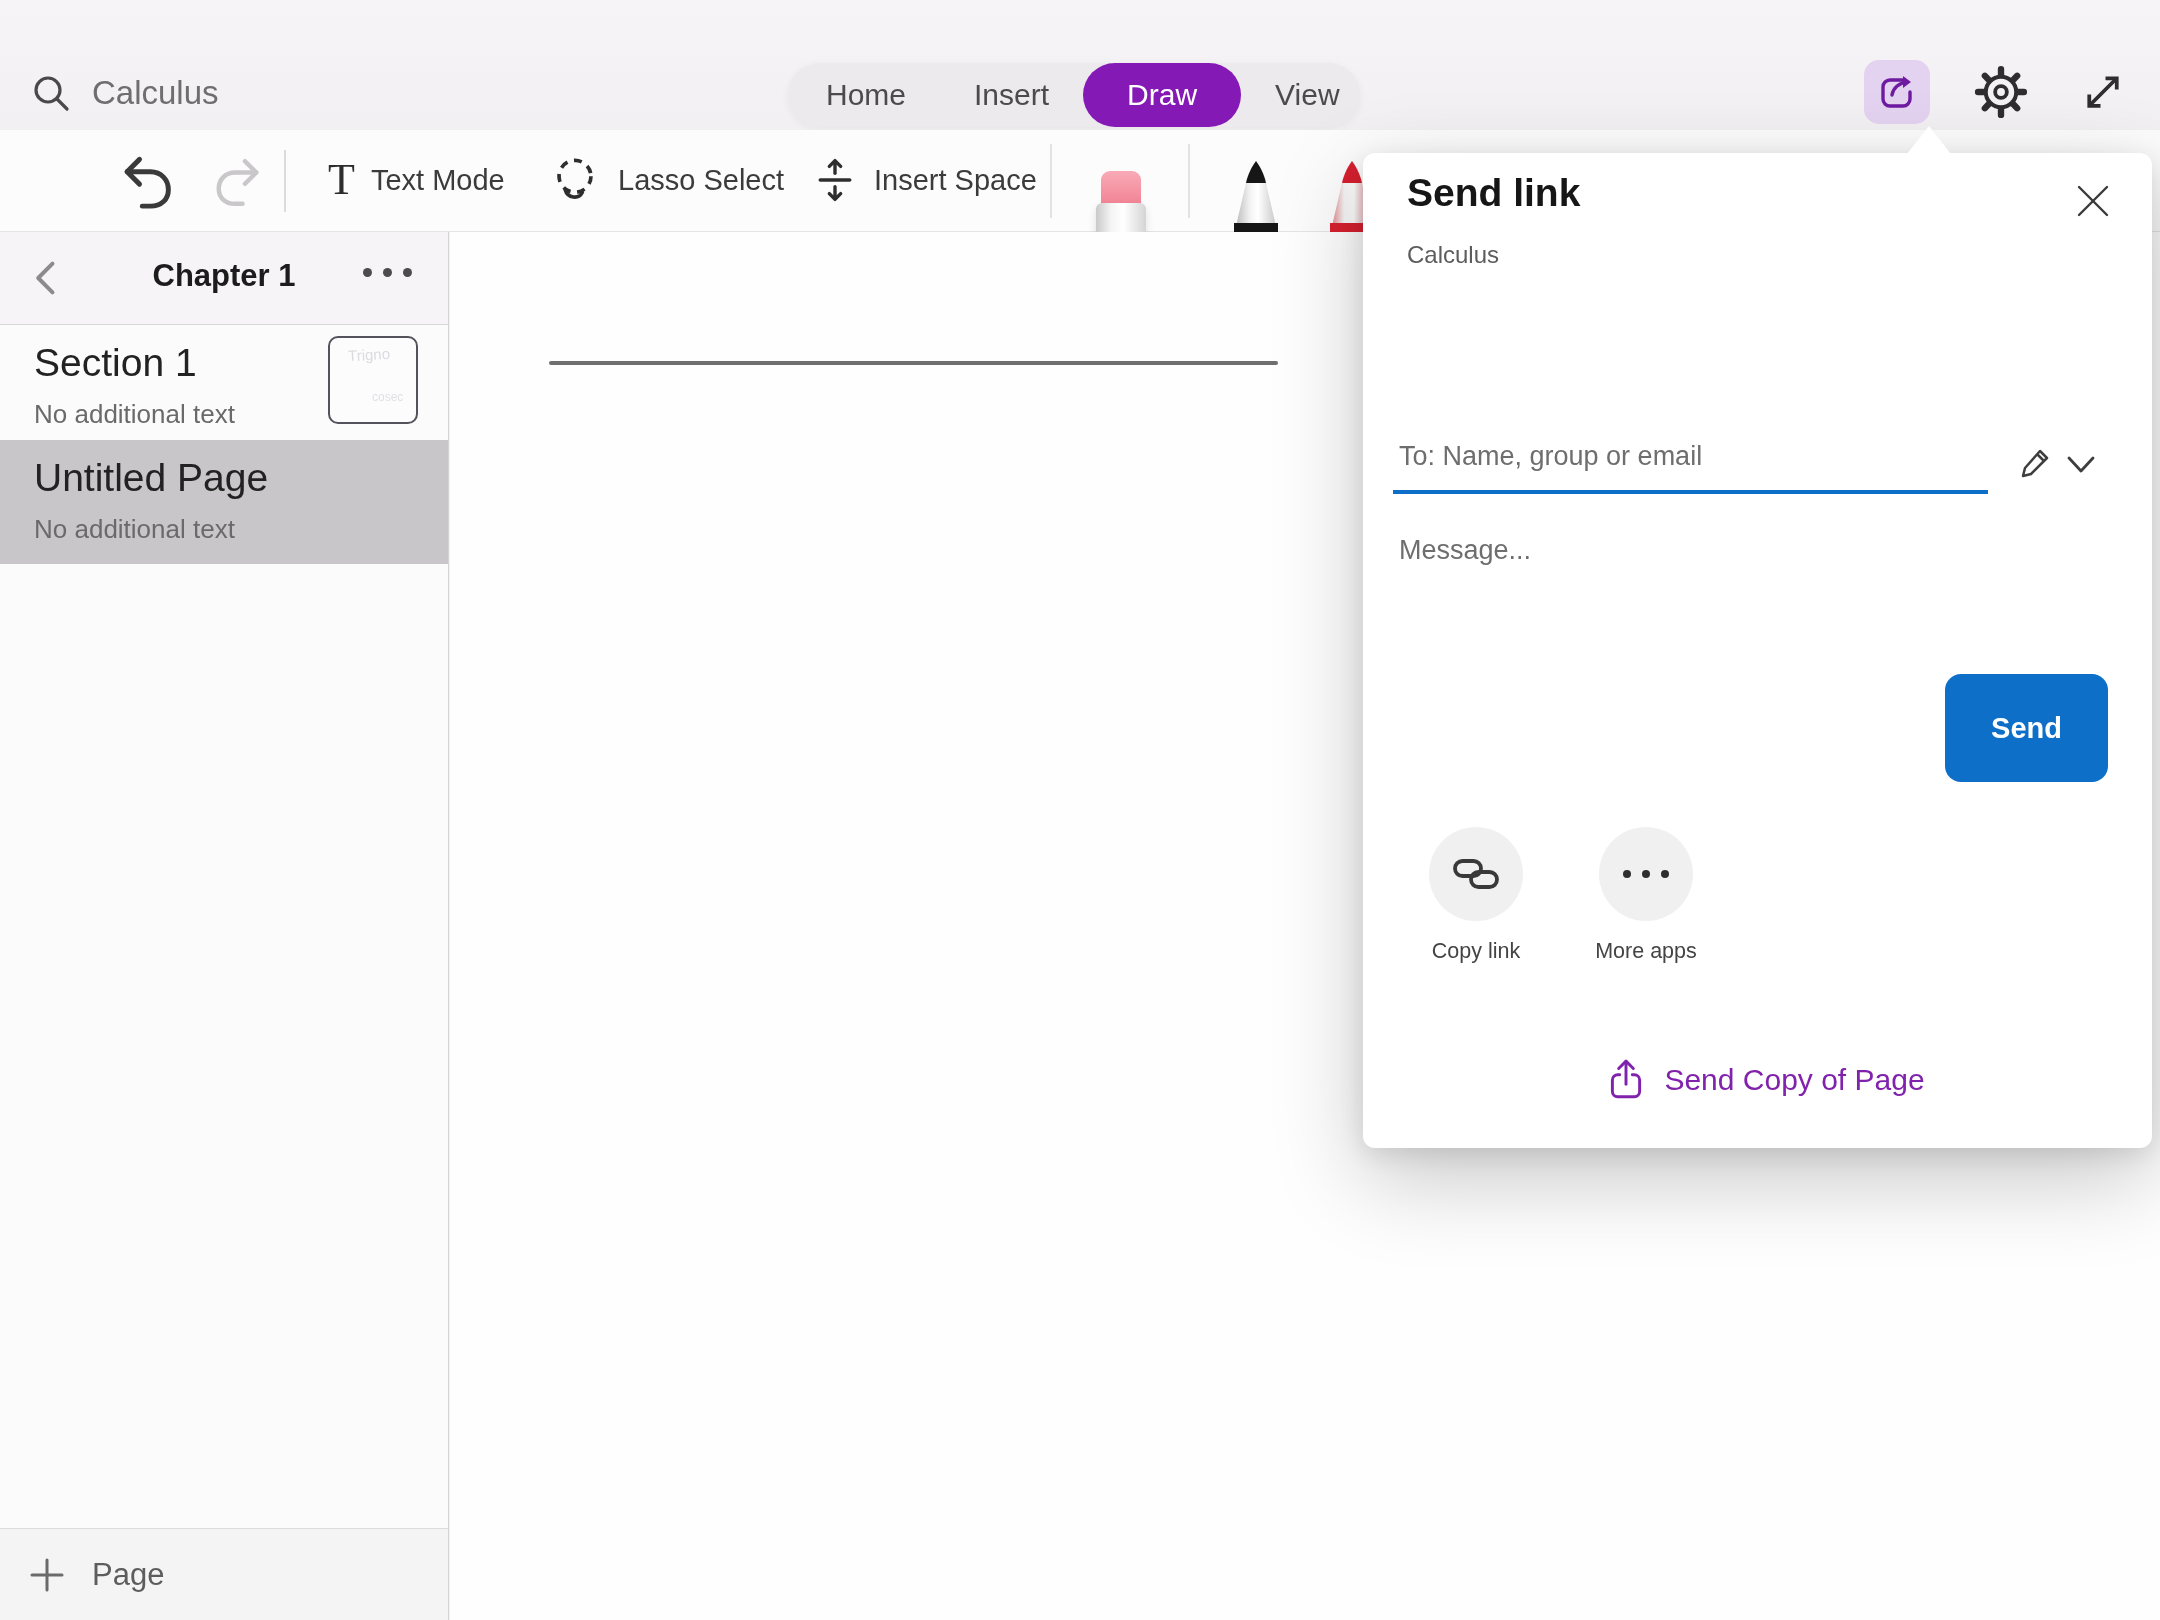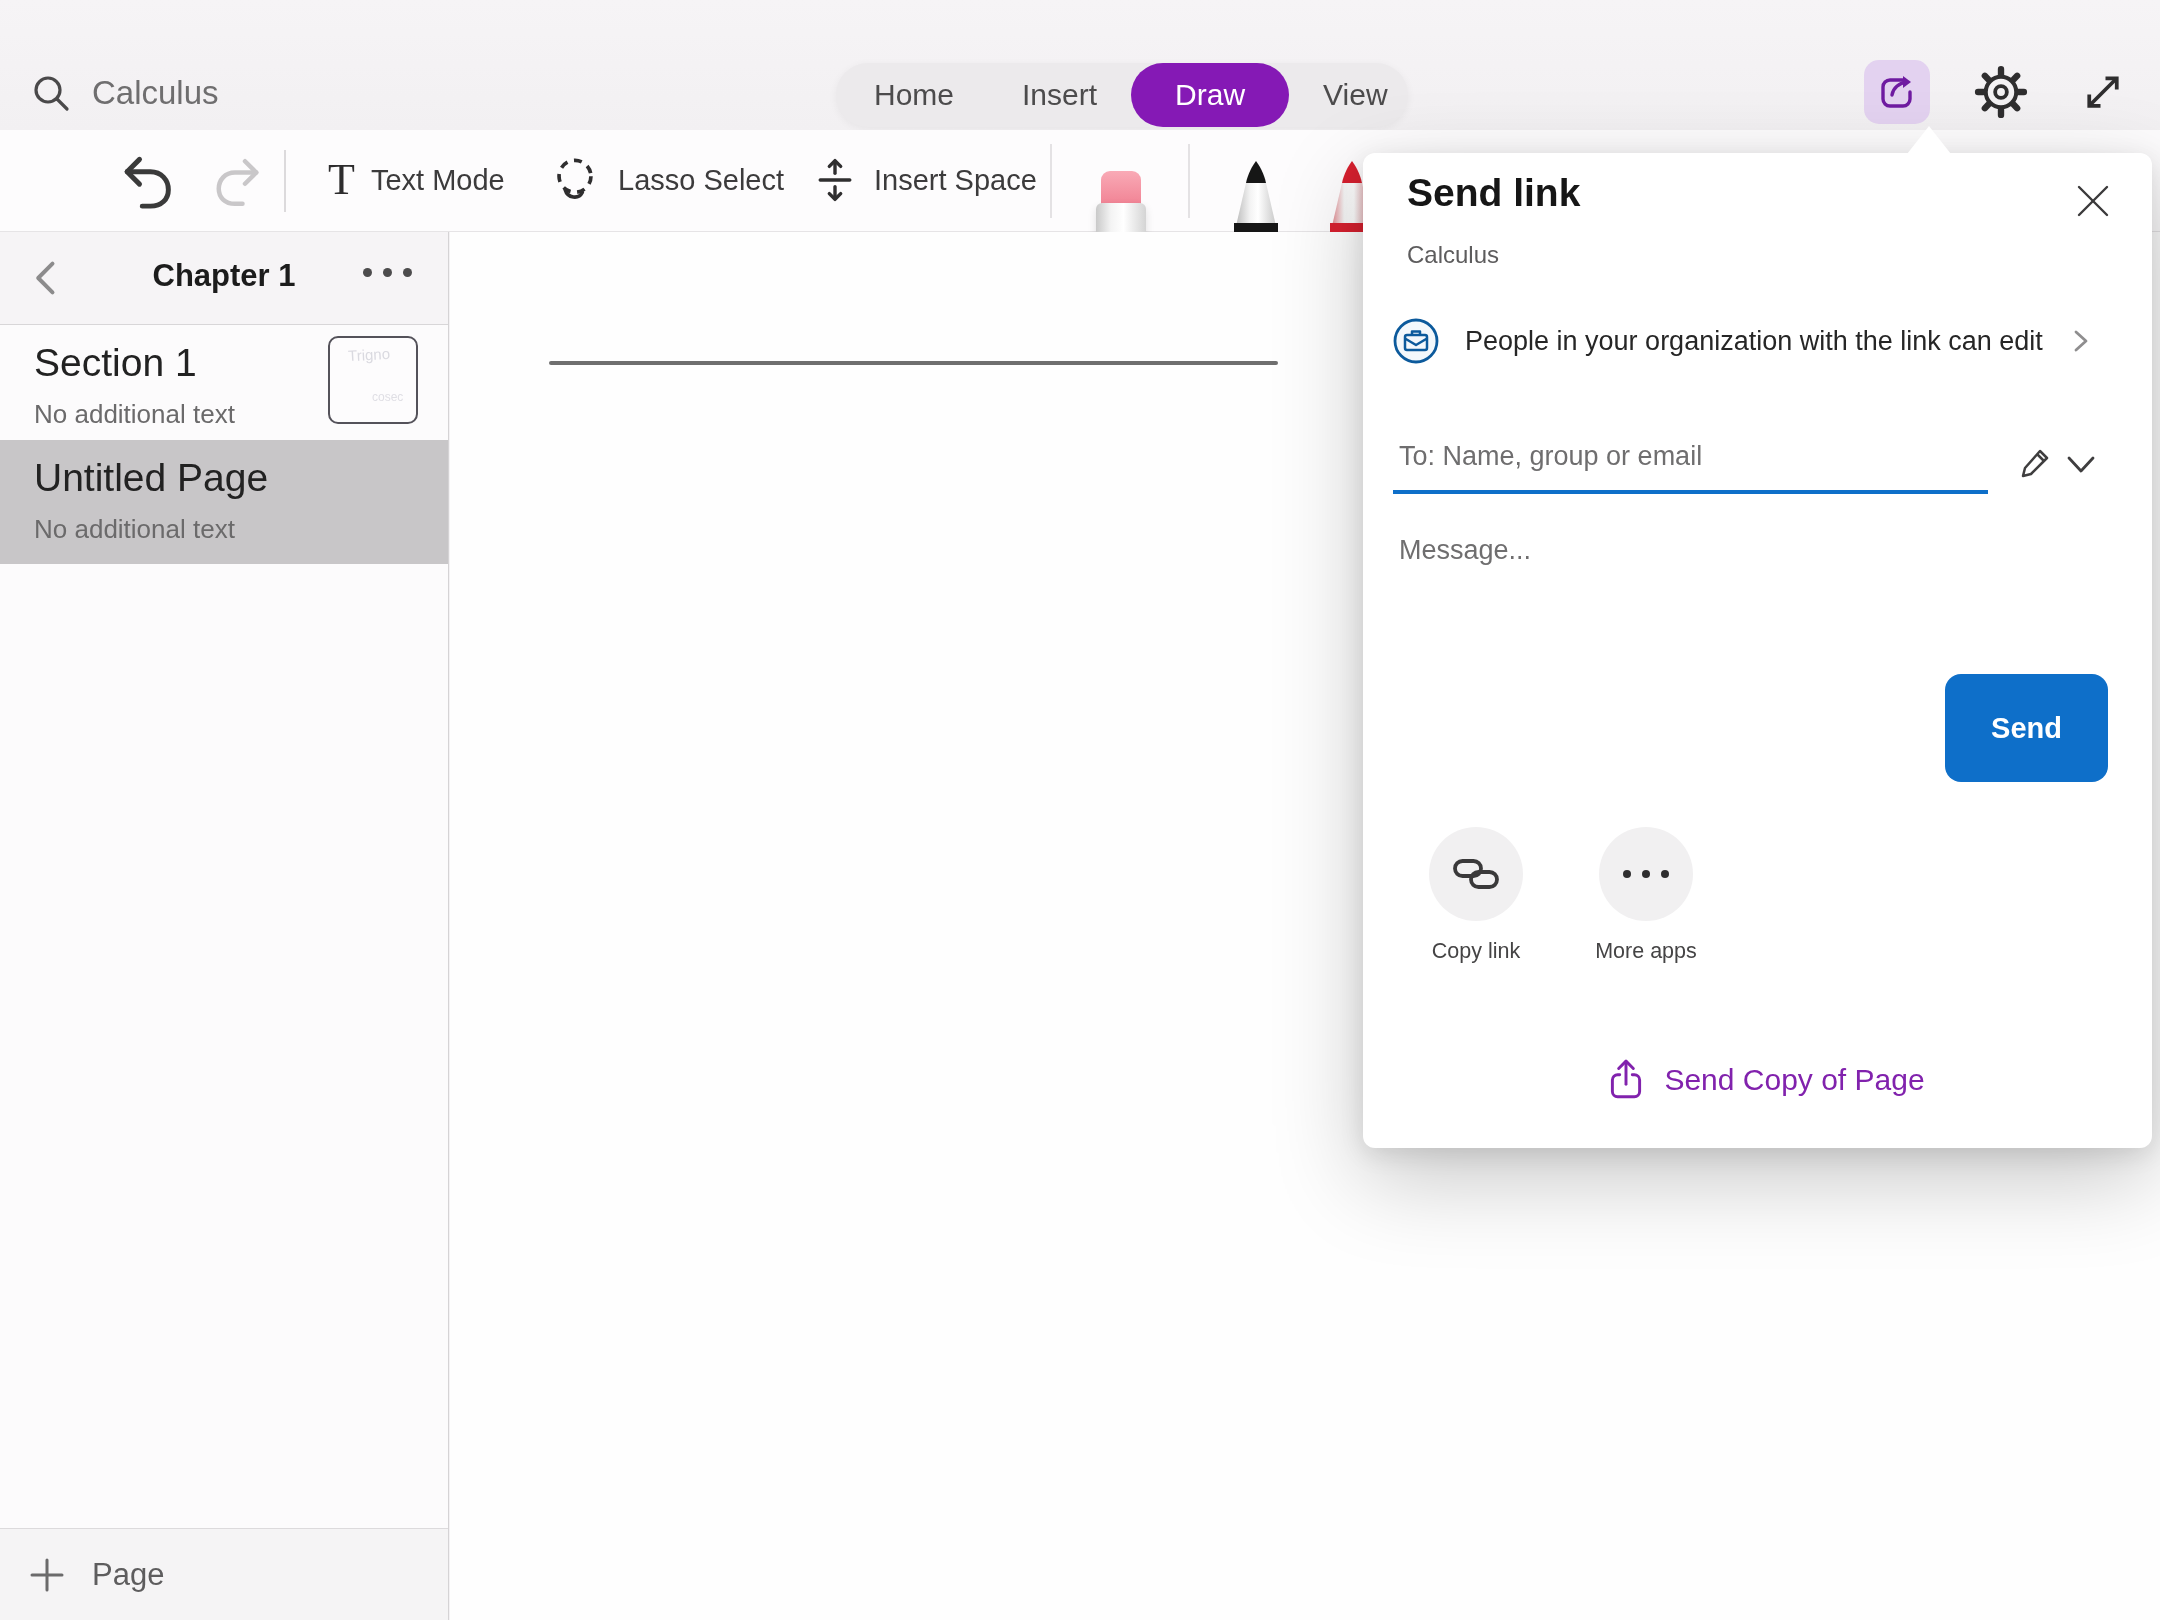--- a/index.html
+++ b/index.html
@@ -15,21 +15,21 @@
   }
   *{margin:0;padding:0;box-sizing:border-box;}
   html,body{width:2160px;height:1620px;overflow:hidden;}
   body{font-family:"Liberation Sans","DejaVu Sans",sans-serif;background:#f4f2f4;}
   #screen{position:relative;width:2160px;height:1432px;background:#f4f2f4;}
 
   
   .topbar{position:absolute;left:0;top:0;width:2160px;height:130px;background:linear-gradient(#f6f4f6,#f2f0f2);}
   .search-wrap{position:absolute;left:30px;top:72px;display:flex;align-items:center;gap:20px;}
   .notebook-title{font-size:33px;color:#6f6e6f;}
-  .tabs{position:absolute;left:836px;top:63px;width:572px;height:64px;background:#eceaec;border-radius:32px;display:flex;align-items:flex-start;justify-content:space-between;padding:0 4px;box-shadow:0 2px 8px rgba(0,0,0,.05);}
+  .tabs{position:absolute;left:788px;top:63px;width:572px;height:64px;background:#eceaec;border-radius:32px;display:flex;align-items:flex-start;justify-content:space-between;padding:0 4px;box-shadow:0 2px 8px rgba(0,0,0,.05);}
   .tab{height:64px;line-height:64px;padding:0 34px;font-size:30px;color:#4c4b4c;border-radius:32px;cursor:default;white-space:nowrap;}
   .tab.active{background:var(--accent-purple);color:#fff;padding:0 44px;}
   .topbar-right{position:absolute;right:26px;top:60px;display:flex;align-items:center;gap:40px;}
   .share-btn{width:66px;height:64px;border-radius:15px;background:var(--share-btn-bg);display:flex;align-items:center;justify-content:center;}
   .icon-btn{width:62px;height:64px;display:flex;align-items:center;justify-content:center;}
 
   
   .toolbar{position:absolute;left:0;top:130px;width:2160px;height:102px;background:#fdfcfd;border-bottom:1.5px solid #e6e4e6;}
   .tb-item{position:absolute;top:0;height:100px;display:flex;align-items:center;gap:16px;font-size:29px;color:#3c3b3c;}
   .tb-divider{position:absolute;top:20px;width:2px;height:62px;background:#dcdadc;}
@@ -286,38 +286,20 @@
     <div class="dlg-subtitle">Calculus</div>
     <div class="dlg-close">
       <span>
         <svg width="34" height="34" viewBox="0 0 34 34" stroke="#3b3a3b" stroke-width="2.4" stroke-linecap="round">
           <line x1="3" y1="3" x2="31" y2="31"></line>
             <line x1="31" y1="3" x2="3" y2="31"></line>
         </svg>
       </span>
     </div>
 
-    <div class="perm-row">
-      <span>
-        <svg width="46" height="46" viewBox="0 0 46 46" fill="none">
-          <circle cx="23" cy="23" r="21" fill="#f3f8fc" stroke="var(--briefcase-blue)" stroke-width="2.8"></circle>
-          <g stroke="var(--briefcase-blue)" stroke-width="2.5" fill="none" stroke-linejoin="round">
-            <rect x="12" y="17" width="22" height="15" rx="2"></rect>
-            <path d="M19 17 v-3.5 h8 v3.5"></path>
-            <path d="M12 20.5 L23 27 L34 20.5"></path>
-          </g>
-        </svg>
-      </span>
-      <span class="perm-text">People in your organization with the link can edit</span>
-      <span>
-        <svg width="24" height="32" viewBox="0 0 24 32" fill="none" stroke="#8f8e8f" stroke-width="2.8" stroke-linecap="round" stroke-linejoin="round">
-          <polyline points="7,7 17,16 7,25"></polyline>
-        </svg>
-      </span>
-    </div>
 
     <input class="to-input" type="text" placeholder="To: Name, group or email" style="">
     <div class="to-underline"></div>
     <span class="to-pencil">
       <svg width="40" height="40" viewBox="0 0 40 40" fill="none" stroke="#3f3e3f" stroke-width="2.5" stroke-linejoin="round">
         <path d="M25 8 L32 15 L16 31 L8 33 L10 25 Z"></path>
         <line x1="22" y1="11" x2="29" y2="18"></line>
       </svg>
     </span>
     <span class="to-chevron">

